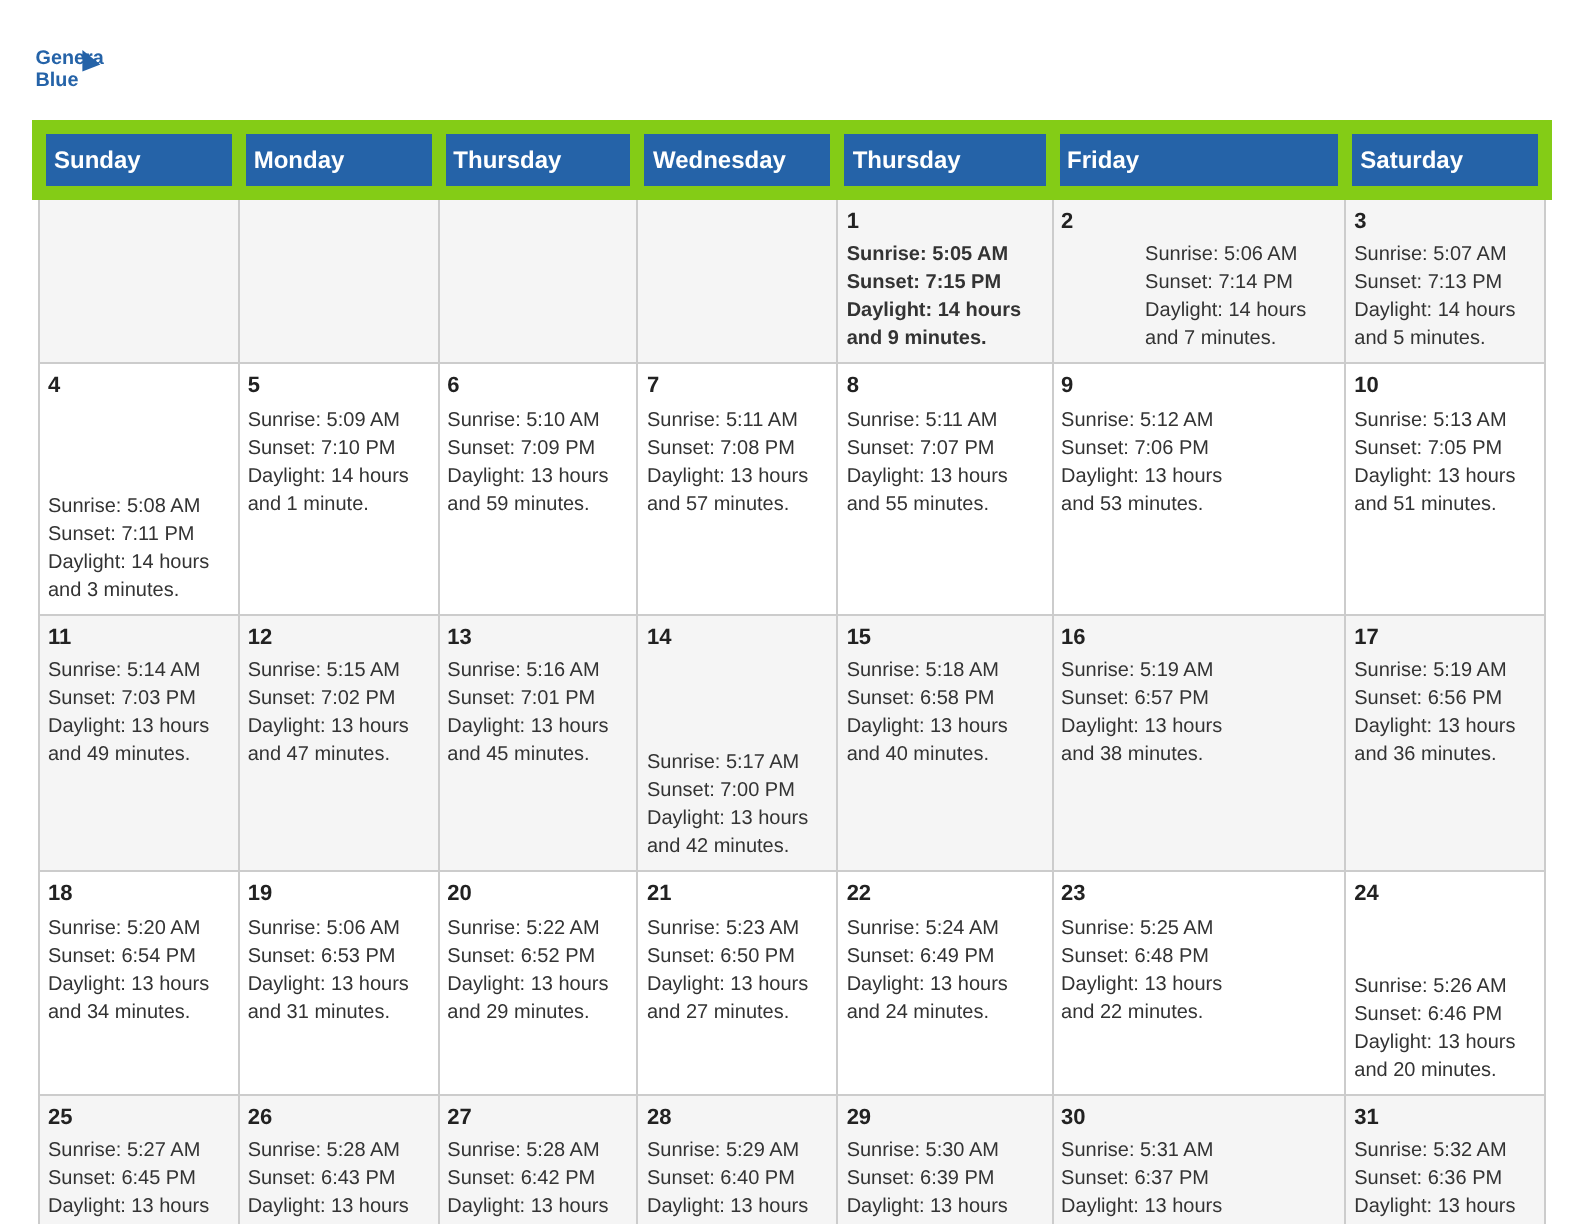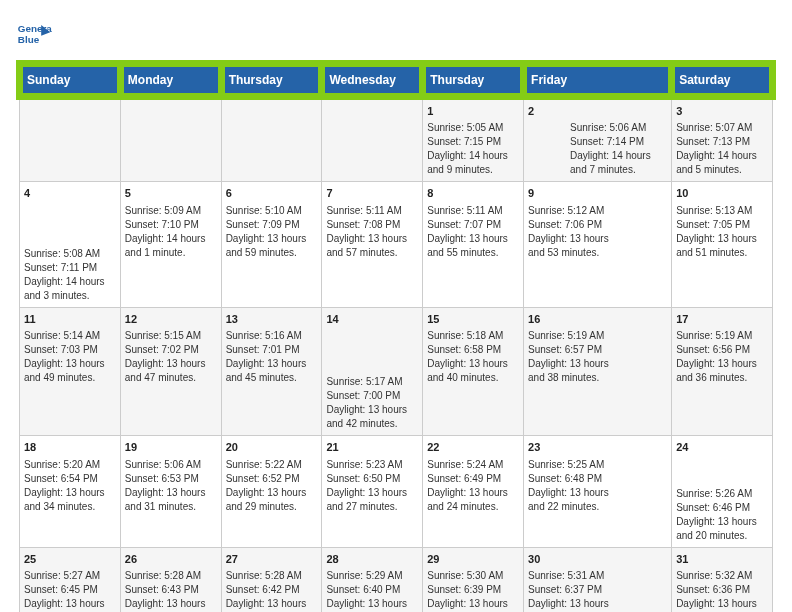--- a/index.html
+++ b/index.html
@@ -106,21 +106,21 @@
       </tr>
   </thead>
   <tbody id="calendar-body">
   <tr class="week-row">
         <td class="empty"></td>
         <td class="empty"></td>
         <td class="empty"></td>
         <td class="empty"></td>
         <td>
           <span class="day-number">1</span>
-          <div class="day-info" style="white-space: pre-line;">Sunrise: 5:05 AM
+          <div class="day-info" style="white-space: pre-line; font-weight: bold;">Sunrise: 5:05 AM
 Sunset: 7:15 PM
 Daylight: 14 hours
 and 9 minutes.</div>
         </td>
         <td>
           <span class="day-number">2</span>
           <div class="day-info" style="white-space: pre-line; margin-left: 42px;">Sunrise: 5:06 AM
 Sunset: 7:14 PM
 Daylight: 14 hours
 and 7 minutes.</div>

